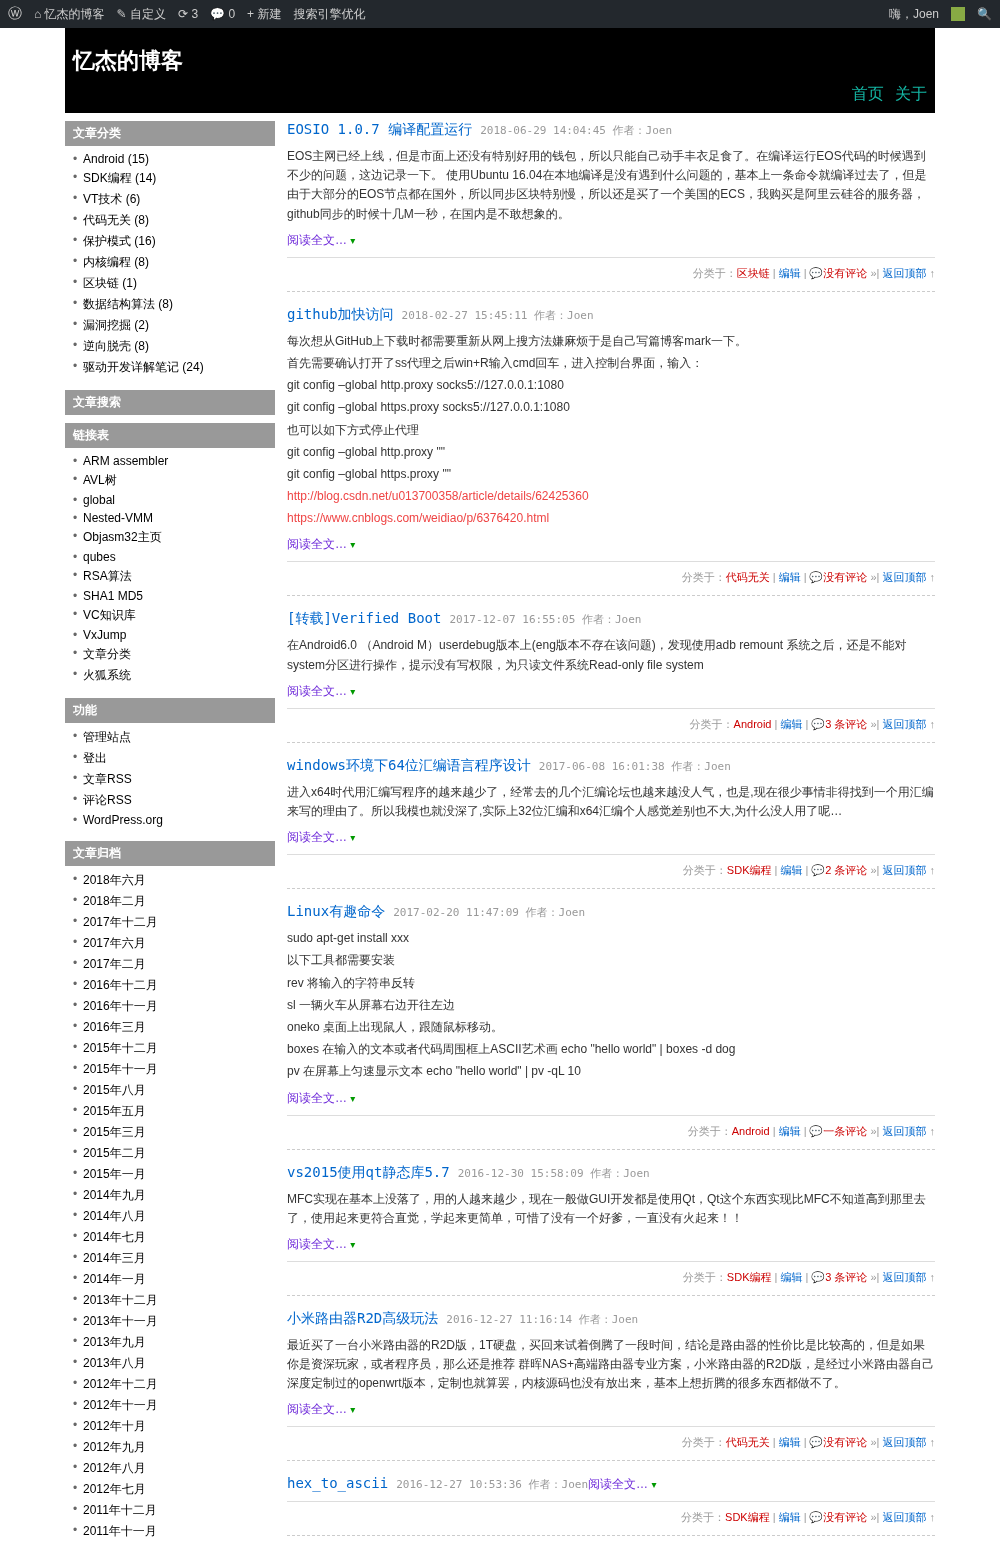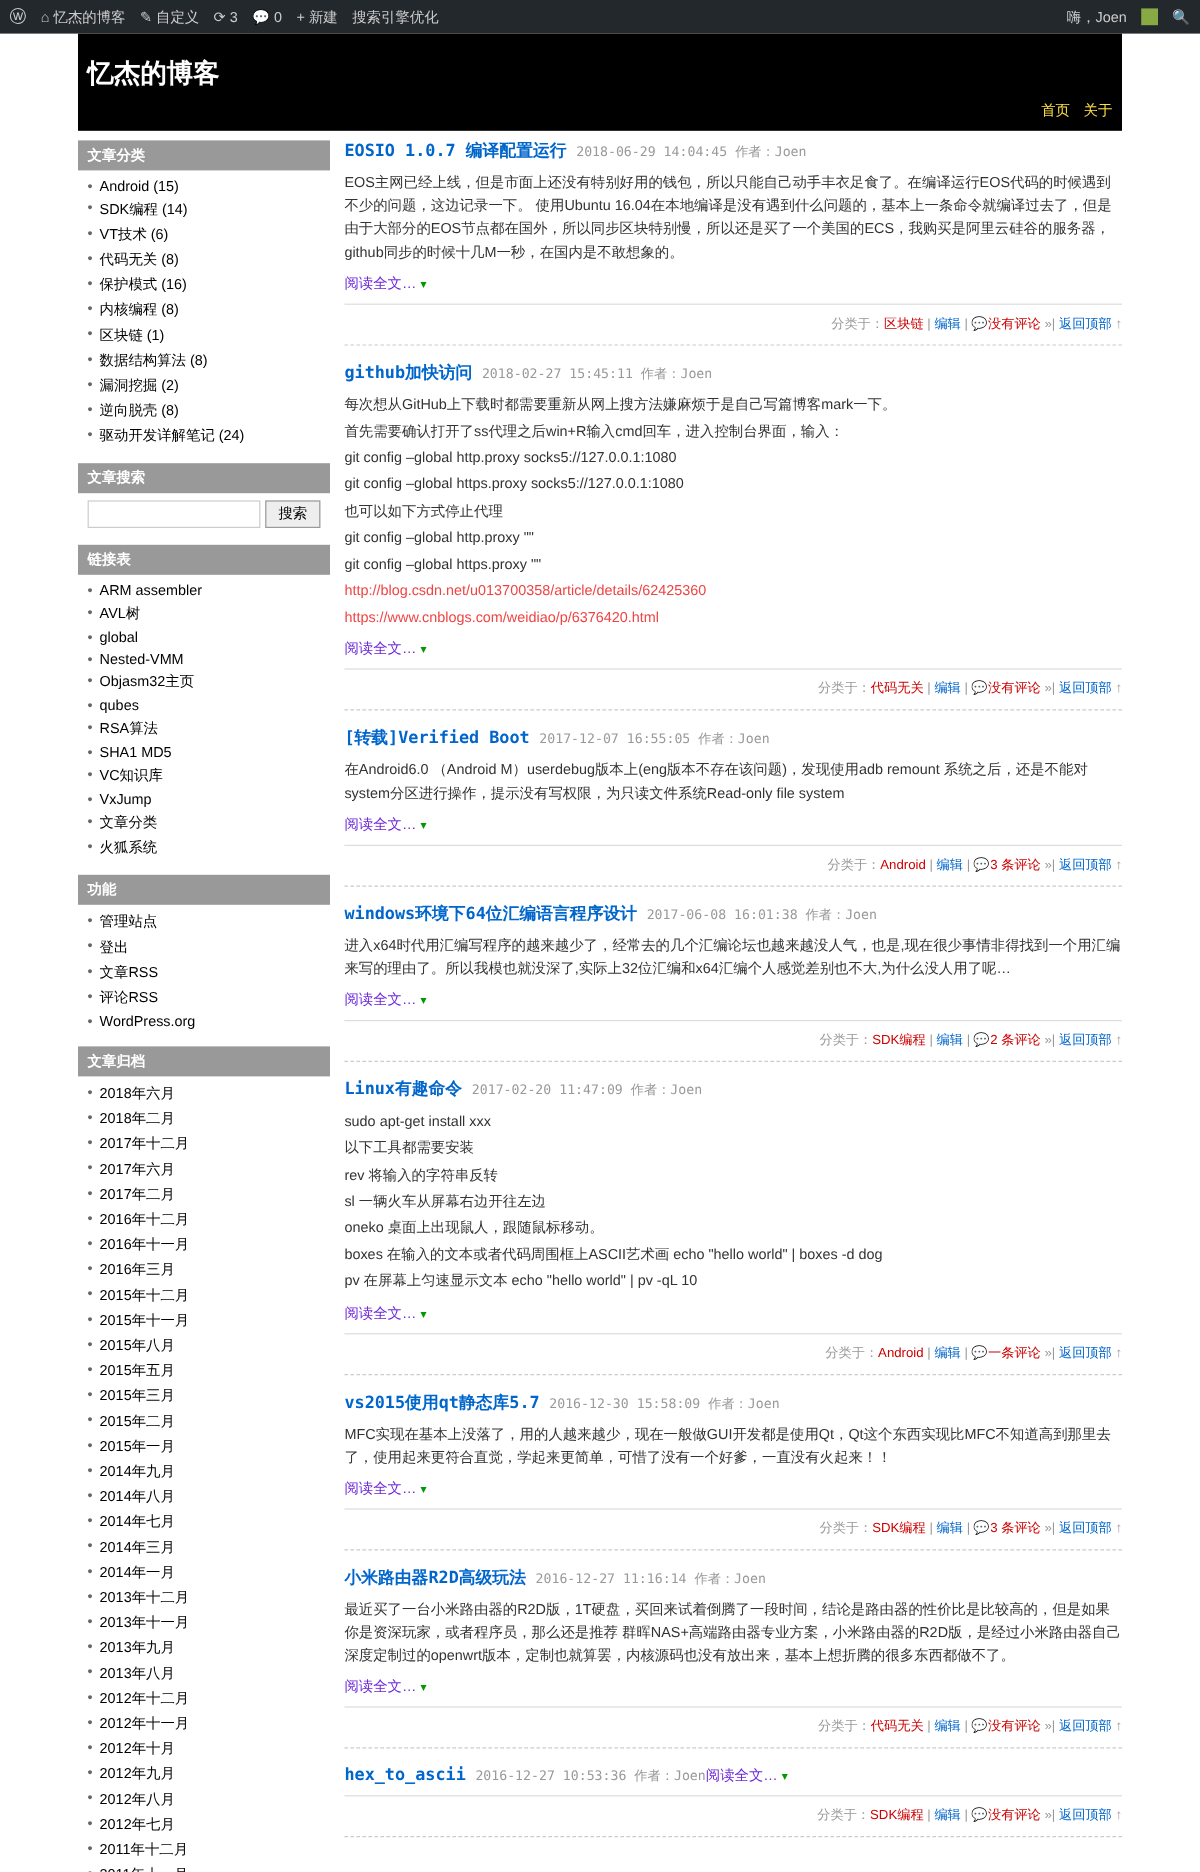--- a/index.html
+++ b/index.html
@@ -5,35 +5,35 @@
 *{margin:0;padding:0;box-sizing:border-box}
 body{font-family:Arial,sans-serif;font-size:12px;background:#fff;color:#333}
 #admin-bar{background:#23282d;color:#ccc;height:28px;display:flex;align-items:center;padding:0 8px;font-size:12px;justify-content:space-between}
 #admin-bar .left,#admin-bar .right{display:flex;align-items:center;gap:12px}
 #admin-bar span{color:#ccc;cursor:pointer}
 #admin-bar .icon{font-size:14px}
 #wrap{width:870px;margin:0 auto}
 #header{background:#000;color:#fff;padding:18px 0 8px 0;position:relative}
 #header h1{font-size:22px;font-weight:bold;padding-left:8px}
 #header nav{text-align:right;padding-right:8px;margin-top:8px}
-#header nav a{color:#fde047;text-decoration:none;font-size:12px;margin-left:8px}
+#header nav a{color:#14b8a6;text-decoration:none;font-size:16px;margin-left:8px}
 #main{display:flex;gap:12px;margin-top:8px}
 #sidebar{width:210px;flex-shrink:0}
 .widget{margin-bottom:8px}
 .widget-title{background:#999;color:#fff;padding:4px 8px;font-size:12px;font-weight:bold}
 .widget ul{list-style:none;padding:4px 0}
 .widget li{padding:2px 8px 2px 18px;font-size:12px;color:#333;position:relative}
 .widget li:before{content:"•";position:absolute;left:8px;color:#666}
 .widget a{color:#000000;text-decoration:none}
 .search-form{padding:6px 8px;display:flex;gap:4px}
 .search-form input{flex:1;border:1px solid #ccc;padding:2px;font-size:12px;width:140px}
 .search-form button{padding:2px 10px;font-size:12px;background:#eee;border:1px solid #999}
 #content{flex:1}
 .post{border-bottom:1px dashed #ccc;padding-bottom:10px;margin-bottom:14px}
-.post-title{font-size:14px;font-weight:bold;color:#06c;display:inline;font-family:monospace}
+.post-title{font-size:14px;font-weight:normal;color:#06c;display:inline;font-family:monospace}
 .post-title a{color:#06c;text-decoration:none}
 .post-meta{display:inline;color:#999;font-size:11px;margin-left:8px;font-family:monospace}
 .post-body{margin:8px 0;font-size:12px;line-height:1.6;color:#333}
 .post-body p{margin:3px 0}
 .post-body .link{color:#ef4444;text-decoration:none}
 .read-more{color:#6d28d9;text-decoration:none;font-size:12px}
 .arrow-down{color:#090;font-size:10px}
 .post-footer{text-align:right;font-size:11px;margin-top:8px;color:#999}
 .post-footer a{text-decoration:none}
 .cat{color:#c00}
@@ -88,24 +88,20 @@
             <li><a>区块链 (1)</a></li>
             <li><a>数据结构算法 (8)</a></li>
             <li><a>漏洞挖掘 (2)</a></li>
             <li><a>逆向脱壳 (8)</a></li>
             <li><a>驱动开发详解笔记 (24)</a></li>
           </ul>
 </div>
 
 <div class="widget">
  <div class="widget-title">文章搜索</div>
- <div class="search-form">
-  <input type="text" style="">
-  <button>搜索</button>
- </div>
 </div>
 
 <div class="widget">
  <div class="widget-title">链接表</div>
  <ul id="link-list">
             <li><a>ARM assembler</a></li>
             <li><a>AVL树</a></li>
             <li><a>global</a></li>
             <li><a>Nested-VMM</a></li>
             <li><a>Objasm32主页</a></li>

